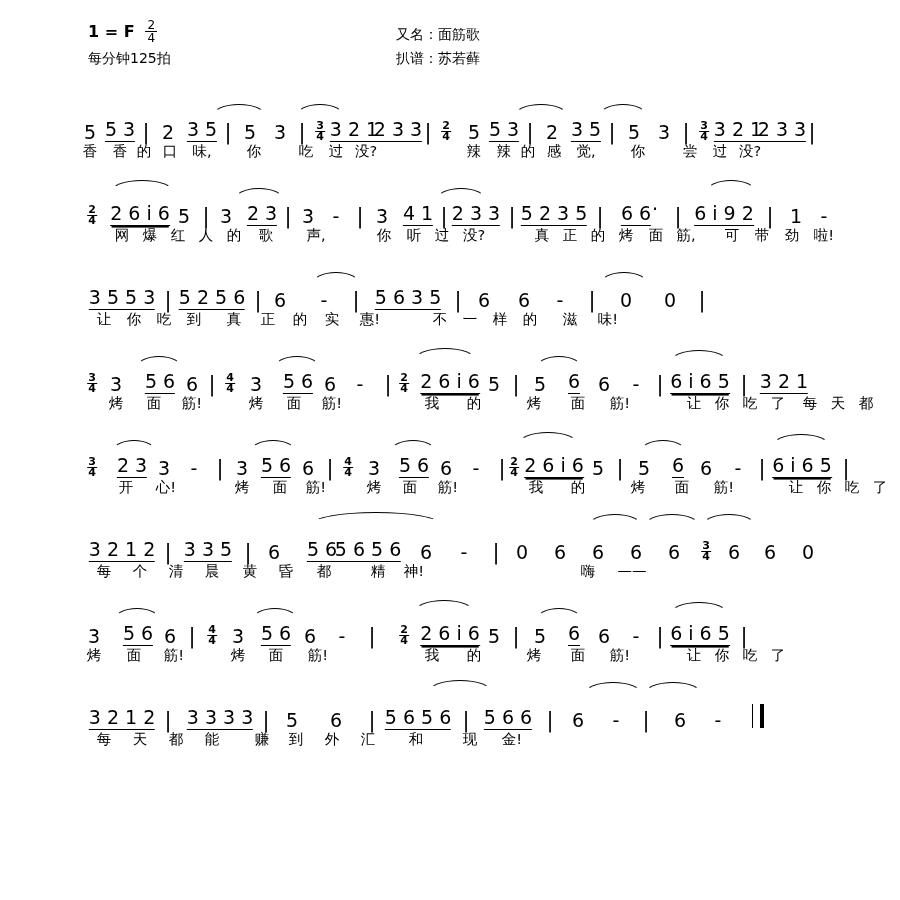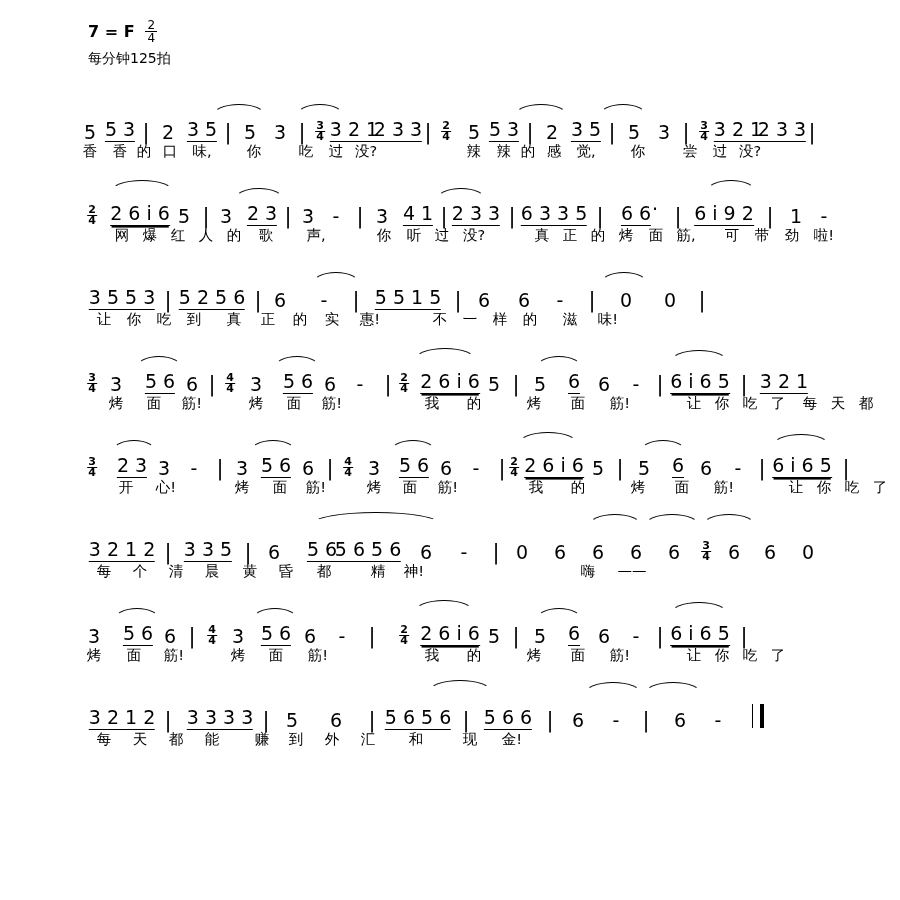--- a/index.html
+++ b/index.html
@@ -152,28 +152,32 @@
   }
 </style>
 </head>
 <body>
 
 <div class="page">
 
 
   <div class="headblock">
     <div class="head-left">
-      <span class="keysig">7 = F</span>
+      <span class="keysig">1 = F</span>
       <span class="frac">
         <span class="n">2</span>
         <span class="d">4</span>
       </span>
     </div>
     <div class="tempo">每分钟125拍</div>
 
+    <div class="head-center">
+      <div>又名：面筋歌</div>
+      <div>扒谱：苏若藓</div>
+    </div>
 
   </div>
 
   <div class="systems">
 
     <div class="system">
       <div class="noterow">
         <span class="slur" style="left:128px;top:2px;width:52px;"></span>
         <span class="slur" style="left:212px;top:2px;width:46px;"></span>
         <span class="slur" style="left:430px;top:2px;width:52px;"></span>
@@ -256,21 +260,21 @@
         <span class="tok u1" style="left:178px;">2 3</span>
         <span class="tok bar" style="left:204px;">|</span>
         <span class="tok" style="left:224px;">3</span>
         <span class="tok" style="left:252px;">-</span>
         <span class="tok bar" style="left:276px;">|</span>
         <span class="tok" style="left:298px;">3</span>
         <span class="tok u1" style="left:334px;">4 1</span>
         <span class="tok bar" style="left:360px;">|</span>
         <span class="tok u1" style="left:392px;">2 3 3</span>
         <span class="tok bar" style="left:428px;">|</span>
-        <span class="tok u1" style="left:470px;">6 3 3 5</span>
+        <span class="tok u1" style="left:470px;">5 2 3 5</span>
         <span class="tok bar" style="left:516px;">|</span>
         <span class="tok u1" style="left:552px;">6 6<span class="dot-h">·</span></span>
         <span class="tok bar" style="left:594px;">|</span>
         <span class="tok u1" style="left:640px;">6 i 9 2</span>
         <span class="tok bar" style="left:686px;">|</span>
         <span class="tok" style="left:712px;">1</span>
         <span class="tok" style="left:740px;">-</span>
       </div>
       <div class="lyricrow">
         <span class="lyr" style="left:38px;">网</span>
@@ -302,21 +306,21 @@
         <span class="slur" style="left:228px;top:2px;width:46px;"></span>
         <span class="slur" style="left:516px;top:2px;width:46px;"></span>
 
         <span class="tok u1" style="left:38px;">3 5 5 3</span>
         <span class="tok bar" style="left:84px;">|</span>
         <span class="tok u1" style="left:128px;">5 2 5 6</span>
         <span class="tok bar" style="left:174px;">|</span>
         <span class="tok" style="left:196px;">6</span>
         <span class="tok" style="left:240px;">-</span>
         <span class="tok bar" style="left:272px;">|</span>
-        <span class="tok u1" style="left:324px;">5 5 1 5</span>
+        <span class="tok u1" style="left:324px;">5 6 3 5</span>
         <span class="tok bar" style="left:374px;">|</span>
         <span class="tok" style="left:400px;">6</span>
         <span class="tok" style="left:440px;">6</span>
         <span class="tok" style="left:476px;">-</span>
         <span class="tok bar" style="left:508px;">|</span>
         <span class="tok" style="left:542px;">0</span>
         <span class="tok" style="left:586px;">0</span>
         <span class="tok bar" style="left:618px;">|</span>
       </div>
       <div class="lyricrow">

